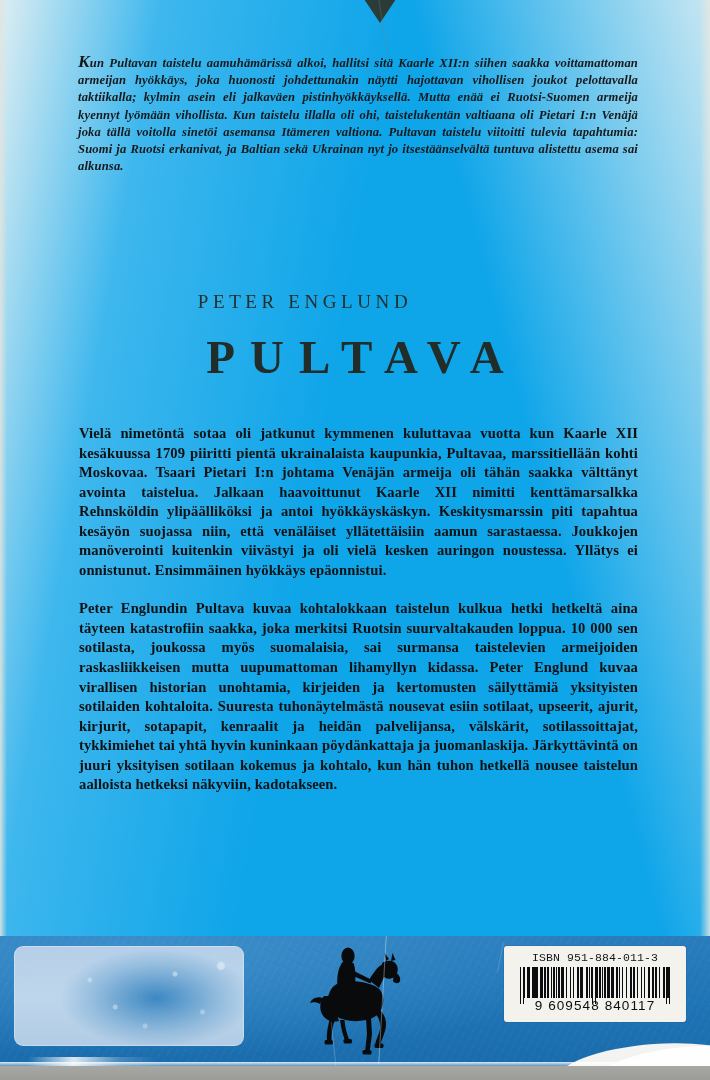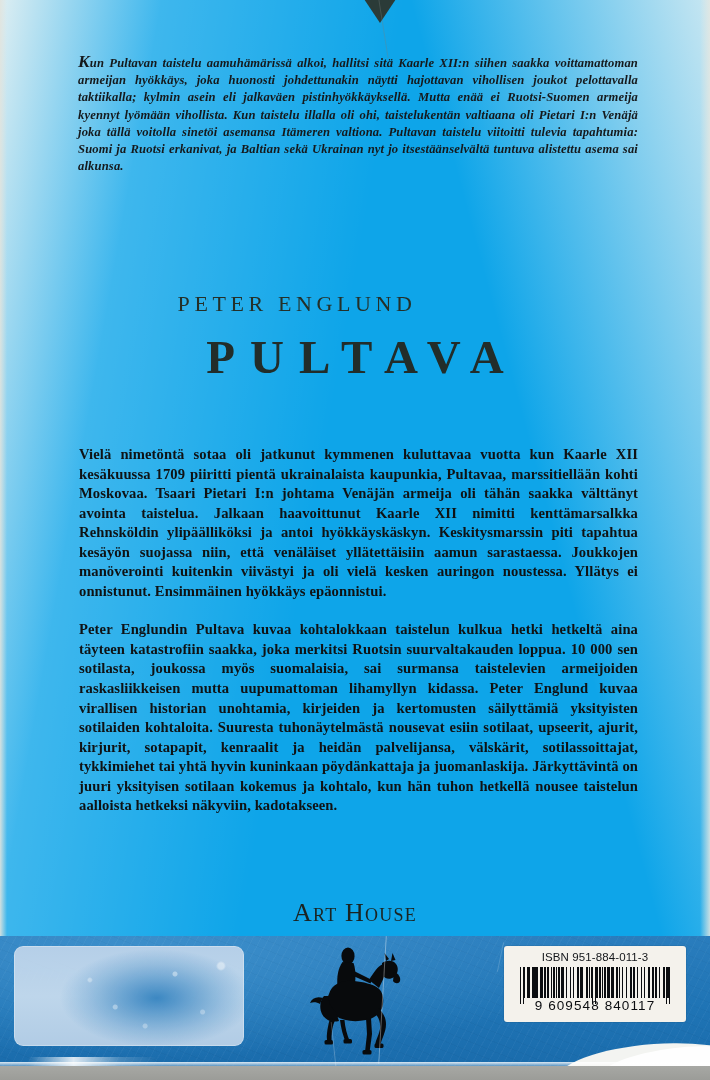--- a/index.html
+++ b/index.html
@@ -72,45 +72,46 @@
     line-height: 0;
   }
 
   
   .author {
     position: absolute;
     left: 0;
     top: 291px;
     width: 594px;
     text-align: center;
-    font-size: 22px;
+    font-size: 19px;
     letter-spacing: 4.6px;
     color: #243029;
     font-weight: 400;
     font-family: "Liberation Serif", "DejaVu Serif", serif;
+    padding-left: 8px;
   }
   .title {
     position: absolute;
     left: 0;
     top: 330px;
     width: 710px;
     text-align: center;
     font-size: 47px;
     letter-spacing: 15px;
     text-indent: 15px;
     color: #222d2a;
     font-weight: 700;
     font-family: "Liberation Serif", "DejaVu Serif", serif;
   }
 
   
   .body-copy {
     position: absolute;
     left: 79px;
-    top: 445px;
+    top: 424px;
     width: 559px;
     color: #0f1214;
   }
   .body-copy p {
     margin: 0 0 19px 0;
     font-size: 14.6px;
     line-height: 19.55px;
     font-weight: 700;
     text-align: justify;
     letter-spacing: 0.1px;
@@ -211,21 +212,21 @@
     height: 76px;
     background: #f4f2ec;
     border-radius: 3px;
     box-shadow: 0 0 0 1px rgba(0,0,0,.06);
   }
   .isbn-text {
     position: absolute;
     left: 0; top: 5px;
     width: 182px;
     text-align: center;
-    font-family: Liberation Sans, sans-serif;
+    font-family: Liberation Mono, monospace;
     font-size: 11.5px;
     color: #13161a;
     letter-spacing: .1px;
   }
   .barcode-bars {
     position: absolute;
     left: 16px;
     top: 21px;
     width: 150px;
     height: 31px;
@@ -315,21 +316,20 @@
   <div class="blurb"><span class="dropcap">K</span><span>un Pultavan taistelu aamuhämärissä alkoi, hallitsi sitä Kaarle XII:n siihen saakka voittamattoman armeijan hyökkäys, joka huonosti johdettunakin näytti hajottavan vihollisen joukot pelottavalla taktiikalla; kylmin asein eli jalkaväen pistinhyökkäyksellä. Mutta enää ei Ruotsi-Suomen armeija kyennyt lyömään vihollista. Kun taistelu illalla oli ohi, taistelukentän valtiaana oli Pietari I:n Venäjä joka tällä voitolla sinetöi asemansa Itämeren valtiona. Pultavan taistelu viitoitti tulevia tapahtumia: Suomi ja Ruotsi erkanivat, ja Baltian sekä Ukrainan nyt jo itsestäänselvältä tuntuva alistettu asema sai alkunsa.</span></div>
 
   <div class="author">PETER ENGLUND</div>
   <div class="title">PULTAVA</div>
 
   <div class="body-copy">
     <p>Vielä nimetöntä sotaa oli jatkunut kymmenen kuluttavaa vuotta kun Kaarle XII kesäkuussa 1709 piiritti pientä ukrainalaista kaupunkia, Pultavaa, marssitiellään kohti Moskovaa. Tsaari Pietari I:n johtama Venäjän armeija oli tähän saakka välttänyt avointa taistelua. Jalkaan haavoittunut Kaarle XII nimitti kenttämarsalkka Rehnsköldin ylipäälliköksi ja antoi hyökkäyskäskyn. Keskitysmarssin piti tapahtua kesäyön suojassa niin, että venäläiset yllätettäisiin aamun sarastaessa. Joukkojen manöverointi kuitenkin viivästyi ja oli vielä kesken auringon noustessa. Yllätys ei onnistunut. Ensimmäinen hyökkäys epäonnistui.</p>
     <p>Peter Englundin Pultava kuvaa kohtalokkaan taistelun kulkua hetki hetkeltä aina täyteen katastrofiin saakka, joka merkitsi Ruotsin suurvaltakauden loppua. 10 000 sen sotilasta, joukossa myös suomalaisia, sai surmansa taistelevien armeijoiden raskasliikkeisen mutta uupumattoman lihamyllyn kidassa. Peter Englund kuvaa virallisen historian unohtamia, kirjeiden ja kertomusten säilyttämiä yksityisten sotilaiden kohtaloita. Suuresta tuhonäytelmästä nousevat esiin sotilaat, upseerit, ajurit, kirjurit, sotapapit, kenraalit ja heidän palvelijansa, välskärit, sotilassoittajat, tykkimiehet tai yhtä hyvin kuninkaan pöydänkattaja ja juomanlaskija. Järkyttävintä on juuri yksityisen sotilaan kokemus ja kohtalo, kun hän tuhon hetkellä nousee taistelun aalloista hetkeksi näkyviin, kadotakseen.</p>
   </div>
 
-  <div class="publisher">Art House</div>
 
   <div class="blue-band">
     <div class="band-noise"></div>
 
     <div class="sticker-ghost">
       <div class="sticker-speckle"></div>
     </div>
 
     <div class="rider">
       <svg viewBox="0 0 118 120" xmlns="http://www.w3.org/2000/svg" aria-hidden="true">

